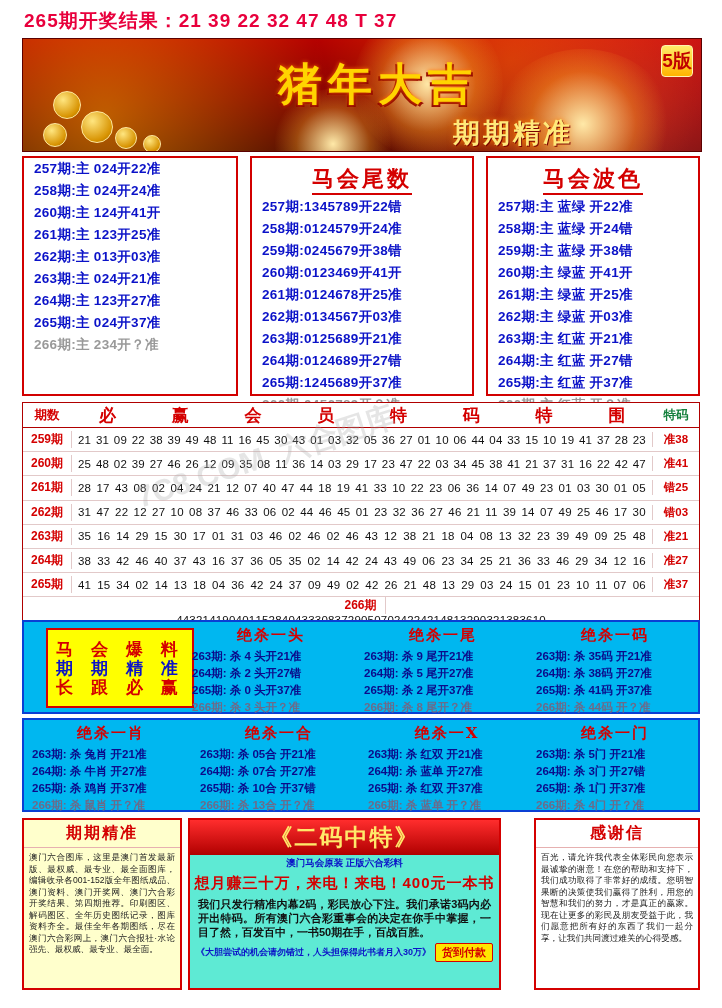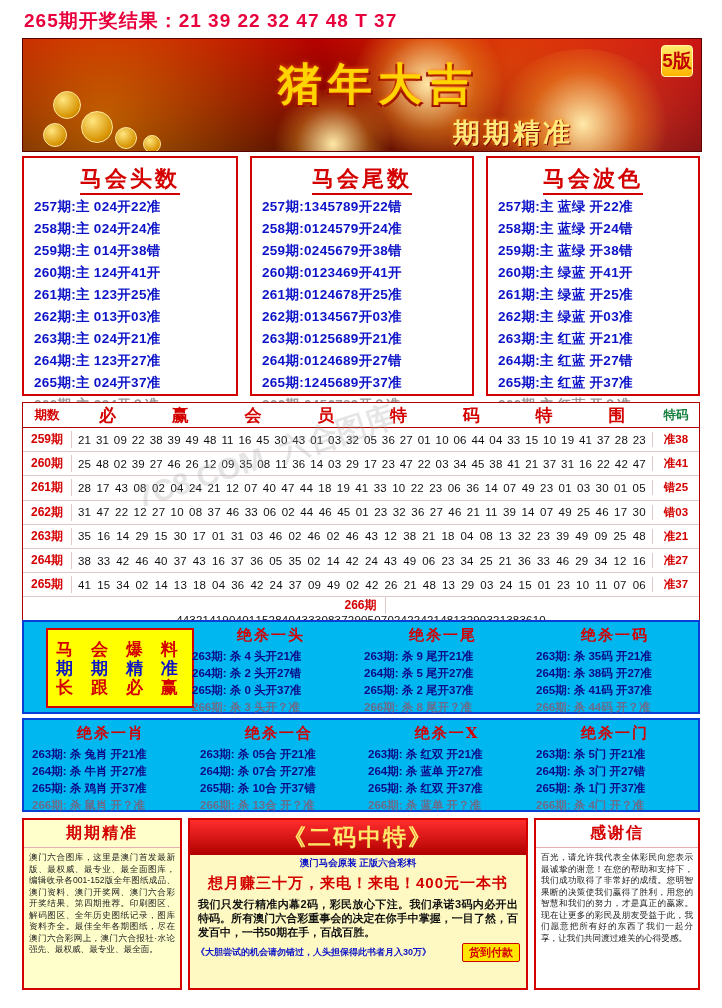--- a/index.html
+++ b/index.html
@@ -139,21 +139,21 @@
   .slogan div{
     width:100%;text-align:center;font-family:"DejaVu Serif","Liberation Serif",serif;
     font-size:17px;font-weight:bold;color:#d40000;letter-spacing:6px;line-height:19px;
   }
   .slogan div.blue{color:#0b12c8;}
 
   
   .bottom{position:absolute;left:22px;top:818px;width:678px;height:172px;}
   .bbox{position:absolute;top:0;height:172px;box-sizing:border-box;}
   .bb1{left:0;width:160px;border:2px solid #d40000;background:#ffffcc;}
-  .bb2{left:166px;width:340px;border:2px solid #d40000;background:#fef9c3;}
+  .bb2{left:166px;width:313px;border:2px solid #d40000;background:#5eead4;}
   .bb3{left:512px;width:166px;border:2px solid #d40000;background:#fff;}
   .bb-title{
     text-align:center;font-family:"DejaVu Serif","Liberation Serif",serif;
     font-weight:bold;color:#d40000;font-size:16px;padding:3px 0;letter-spacing:2px;
     border-bottom:1px solid #e6b0b0;
   }
   .bb-body{font-size:8.6px;color:#222;line-height:11.5px;padding:4px 5px;text-align:justify;}
   .bb2-head{
     background:linear-gradient(180deg,#ff2d2d,#b00000);color:#ffe96a;
     font-family:"DejaVu Serif","Liberation Serif",serif;font-size:23px;font-weight:bold;
@@ -192,24 +192,22 @@
     <div class="coin" style="left:92px;top:88px;width:20px;height:20px;"></div>
     <div class="coin" style="left:120px;top:96px;width:16px;height:16px;"></div>
     <div class="banner-title">猪年大吉</div>
     <div class="banner-sub">期期精准</div>
     <div class="banner-badge">5版</div>
   </div>
 
   <div class="triple">
 
     <div class="lbox b1">
-      <h3><span>马会头数</span></h3>
       <div class="lrow">257期:主  024开22准</div>
       <div class="lrow">258期:主  024开24准</div>
-      <div class="lrow">259期:主  014开38错</div>
       <div class="lrow">260期:主  124开41开</div>
       <div class="lrow">261期:主  123开25准</div>
       <div class="lrow">262期:主  013开03准</div>
       <div class="lrow">263期:主  024开21准</div>
       <div class="lrow">264期:主  123开27准</div>
       <div class="lrow">265期:主  024开37准</div>
       <div class="lrow last">266期:主  234开？准</div>
     </div>
 
     <div class="lbox b2">

